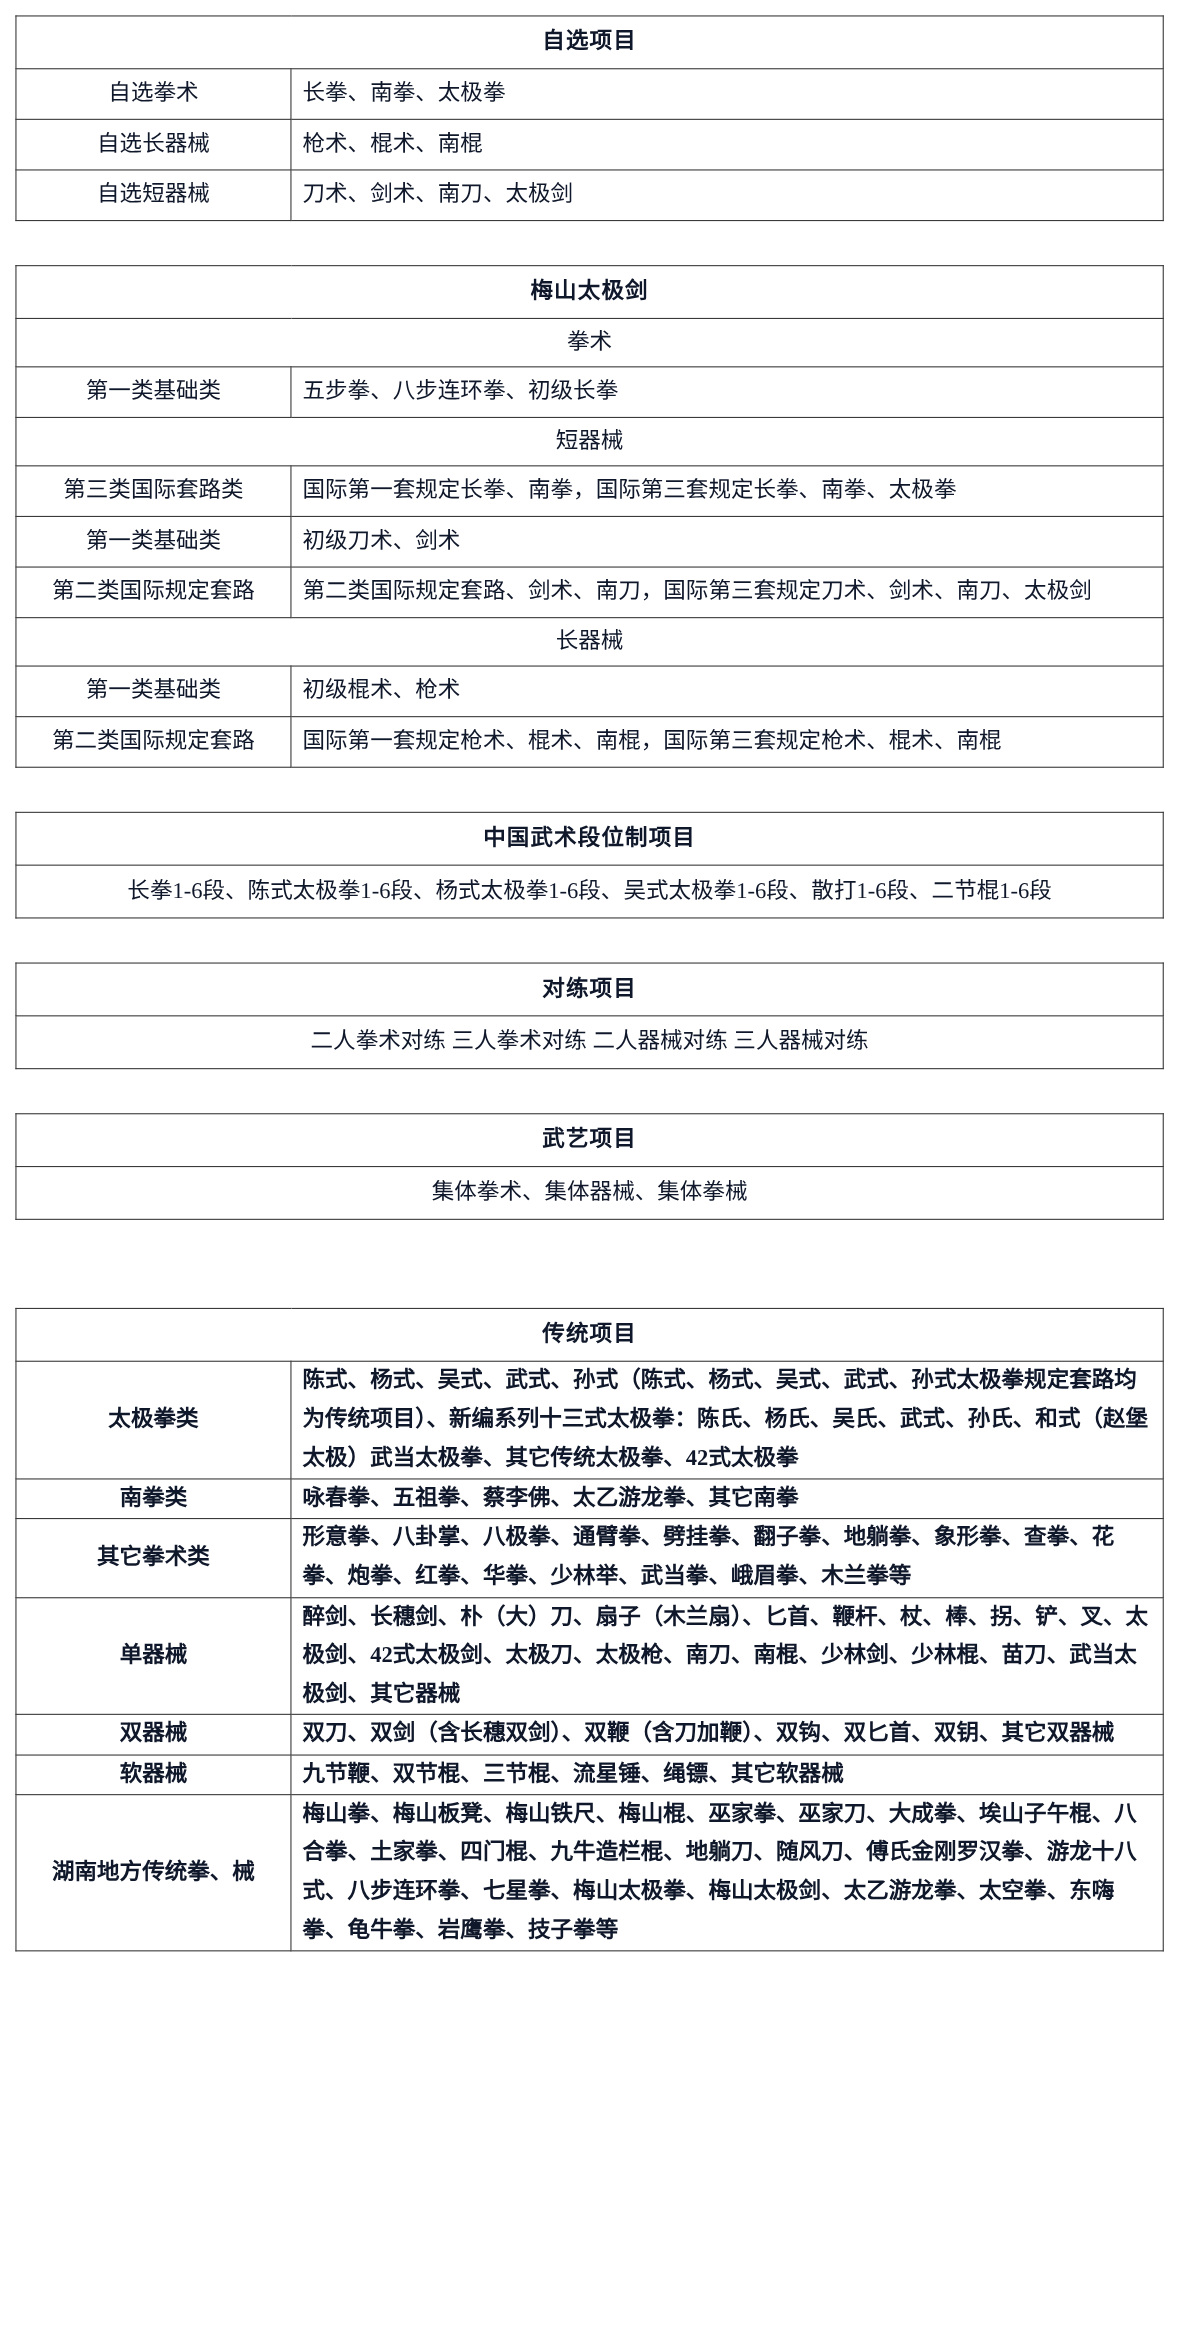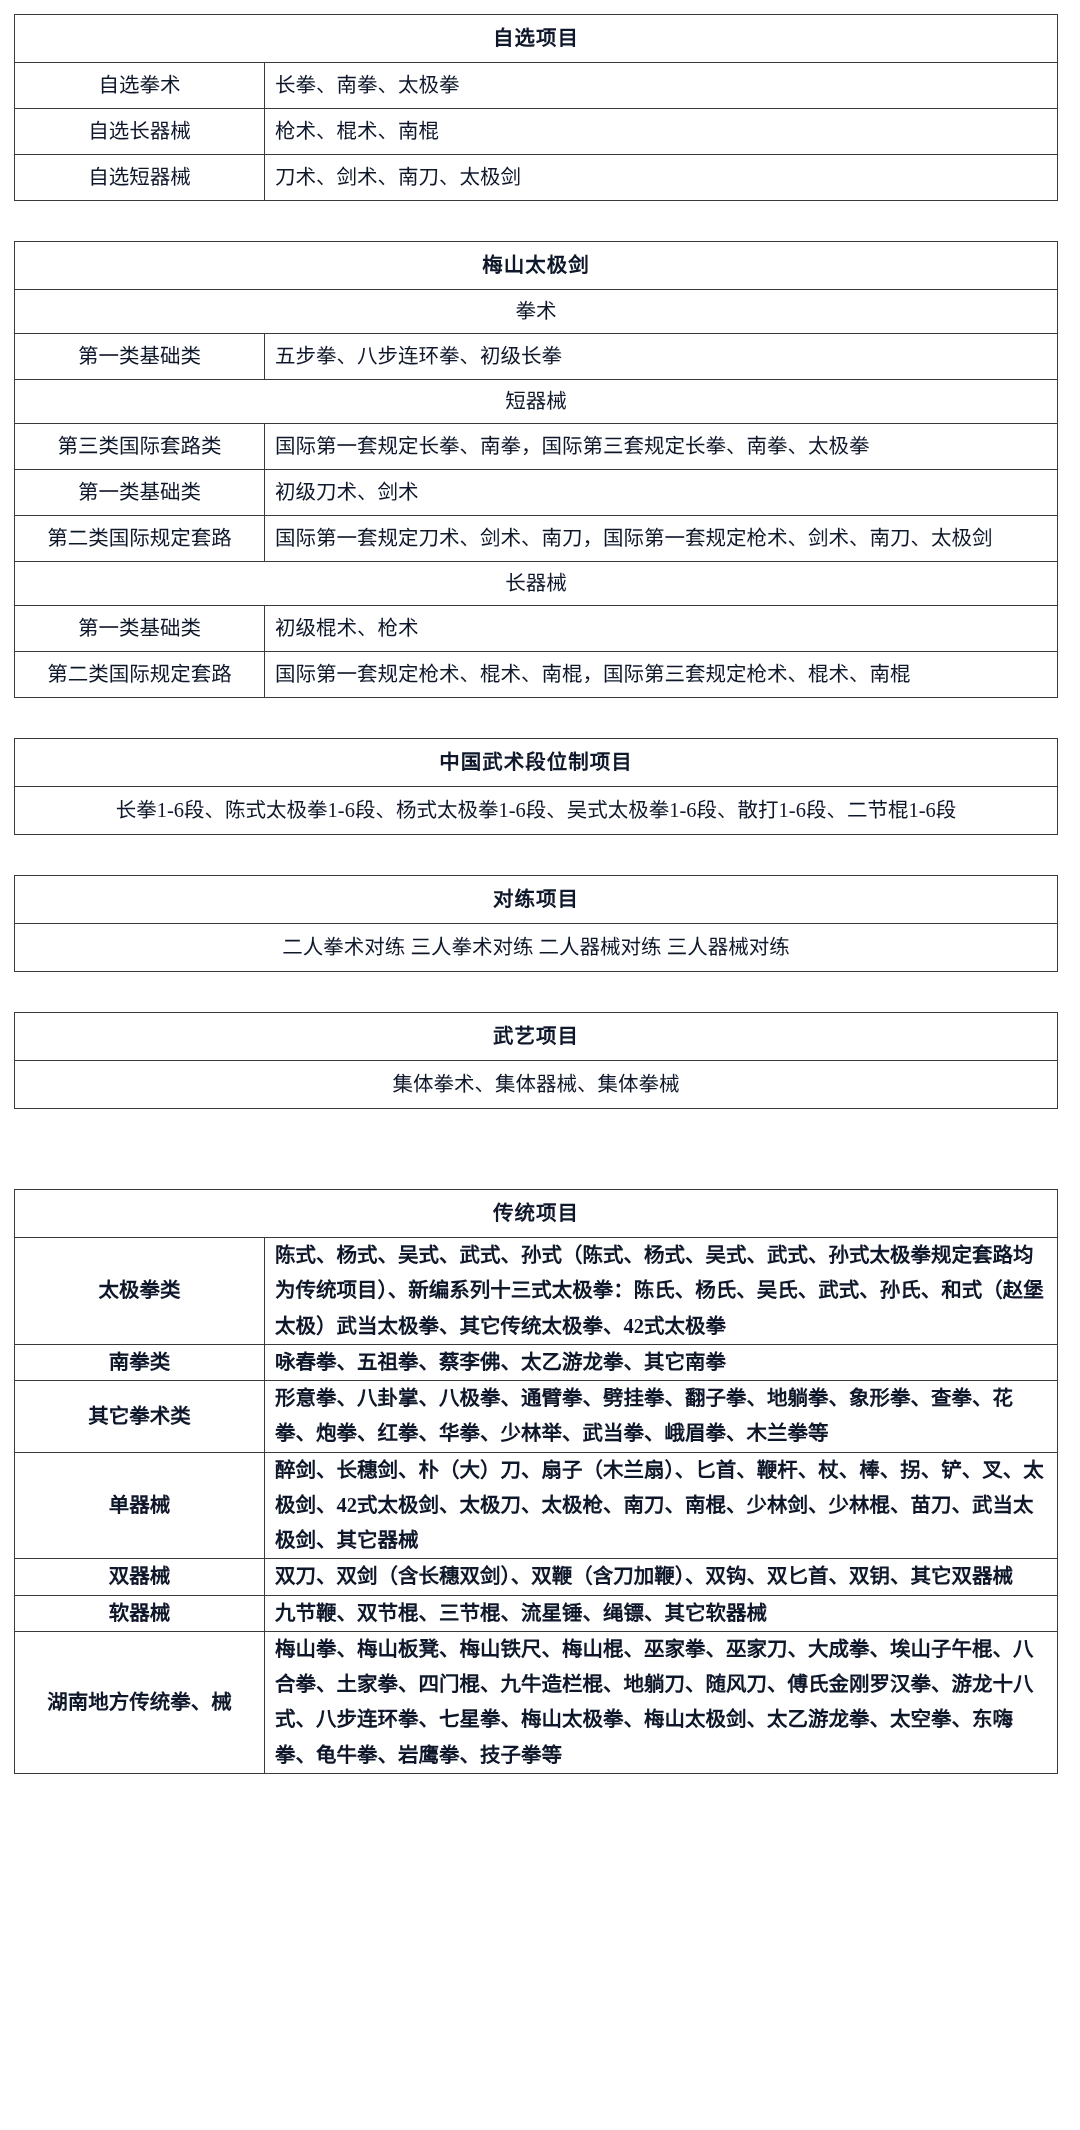--- a/index.html
+++ b/index.html
@@ -139,21 +139,21 @@
       <tr>
         <td class="label-cell">第三类国际套路类</td>
         <td class="value-cell">国际第一套规定长拳、南拳，国际第三套规定长拳、南拳、太极拳</td>
       </tr>
       <tr>
         <td class="label-cell">第一类基础类</td>
         <td class="value-cell">初级刀术、剑术</td>
       </tr>
       <tr>
         <td class="label-cell">第二类国际规定套路</td>
-        <td class="value-cell">国际第一套规定刀术、剑术、南刀，国际第一套规定枪术、剑术、南刀、太极剑</td>
+        <td class="value-cell">第二类国际规定套路、剑术、南刀，国际第三套规定刀术、剑术、南刀、太极剑</td>
       </tr>
 
       <tr>
         <td class="subtitle-cell" colspan="2">长器械</td>
       </tr>
       <tr>
         <td class="label-cell">第一类基础类</td>
         <td class="value-cell">初级棍术、枪术</td>
       </tr>
       <tr>

